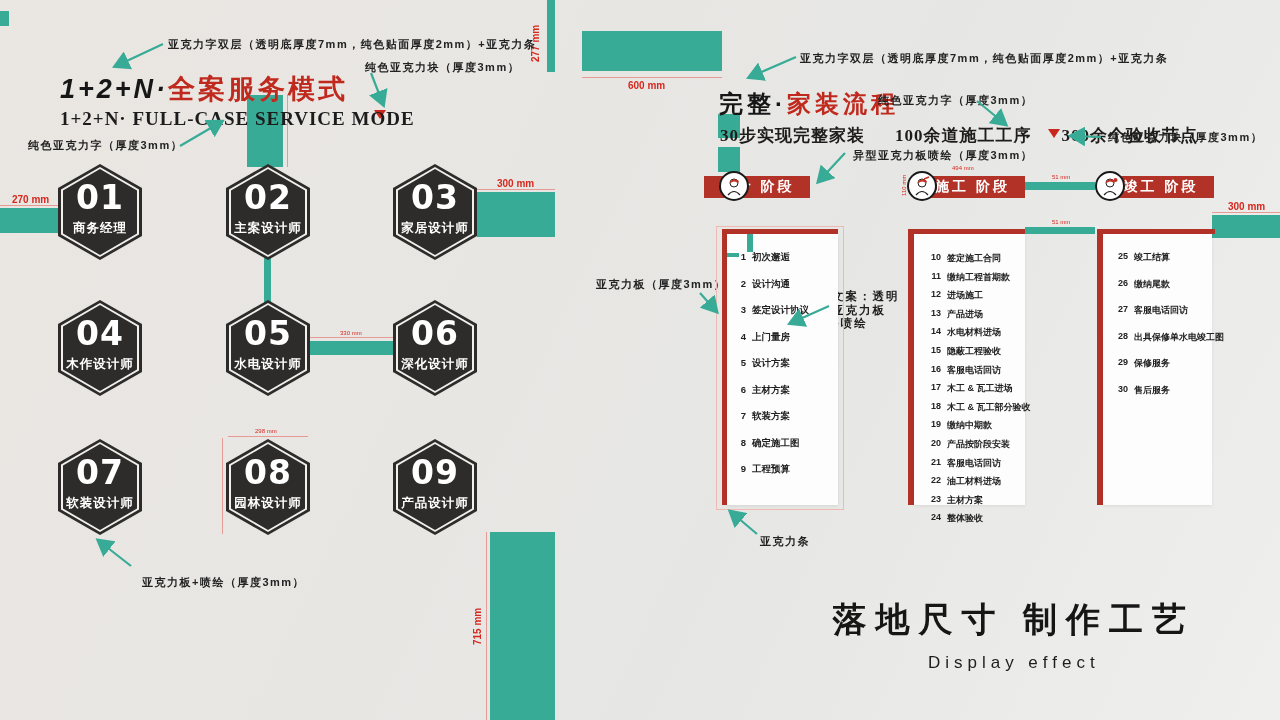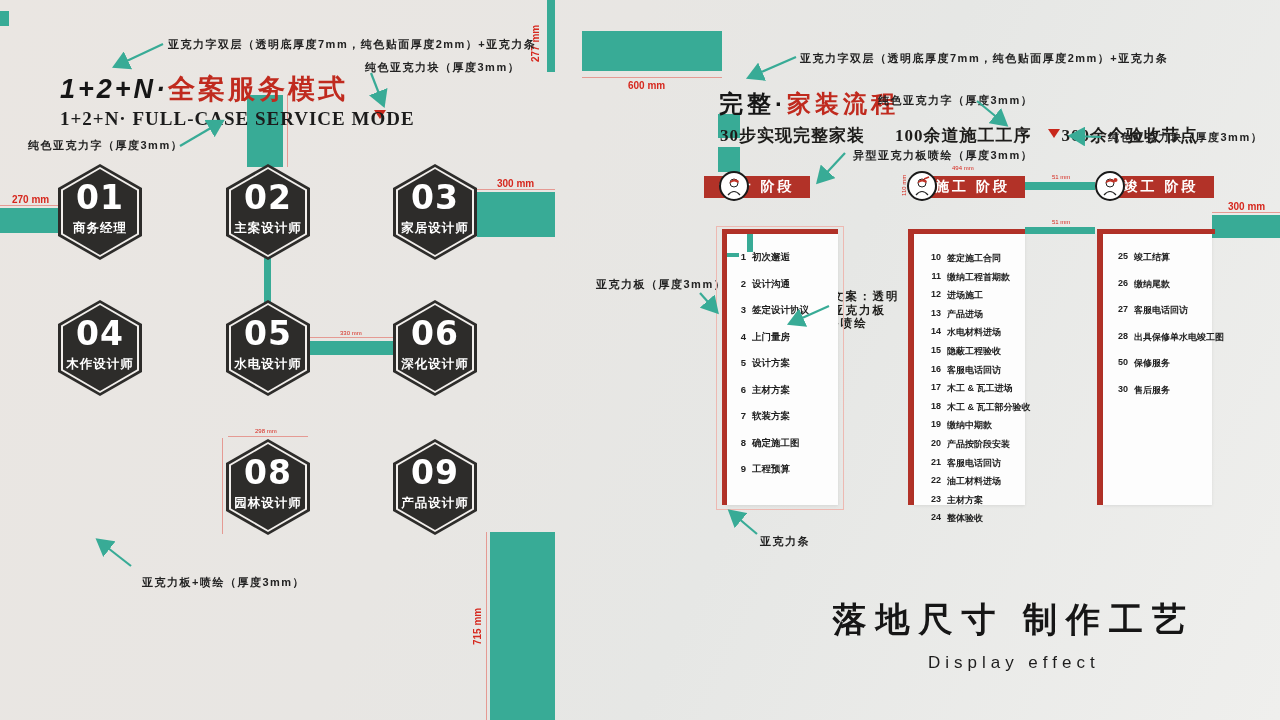--- a/index.html
+++ b/index.html
@@ -123,20 +123,27 @@
     <div class="hexnum">05</div>
     <div class="hexlabel">水电设计师</div>
   </div>
   <div class="abs hexwrap" style="left:393px;top:300px;">
     <div class="hex outer"></div>
       <div class="hex ring"></div>
       <div class="hex inner"></div>
     <div class="hexnum">06</div>
     <div class="hexlabel">深化设计师</div>
   </div>
+  <div class="abs hexwrap" style="left:58px;top:439px;">
+    <div class="hex outer"></div>
+      <div class="hex ring"></div>
+      <div class="hex inner"></div>
+    <div class="hexnum">07</div>
+    <div class="hexlabel">软装设计师</div>
+  </div>
   <div class="abs hexwrap" style="left:226px;top:439px;">
     <div class="hex outer"></div>
       <div class="hex ring"></div>
       <div class="hex inner"></div>
     <div class="hexnum">08</div>
     <div class="hexlabel">园林设计师</div>
   </div>
   <div class="abs hexwrap" style="left:393px;top:439px;">
     <div class="hex outer"></div>
       <div class="hex ring"></div>
@@ -336,21 +343,21 @@
       </div>
     <div class="prow">
         <span class="n" style="width:13px">27</span>
         <span>客服电话回访</span>
       </div>
     <div class="prow">
         <span class="n" style="width:13px">28</span>
         <span>出具保修单水电竣工图</span>
       </div>
     <div class="prow">
-        <span class="n" style="width:13px">50</span>
+        <span class="n" style="width:13px">29</span>
         <span>保修服务</span>
       </div>
     <div class="prow">
         <span class="n" style="width:13px">30</span>
         <span>售后服务</span>
       </div>
   </div>
 
   <div class="abs" style="right:85px;top:597px;text-align:center;">
     <div class="footer-cn">落地尺寸 制作工艺</div>

